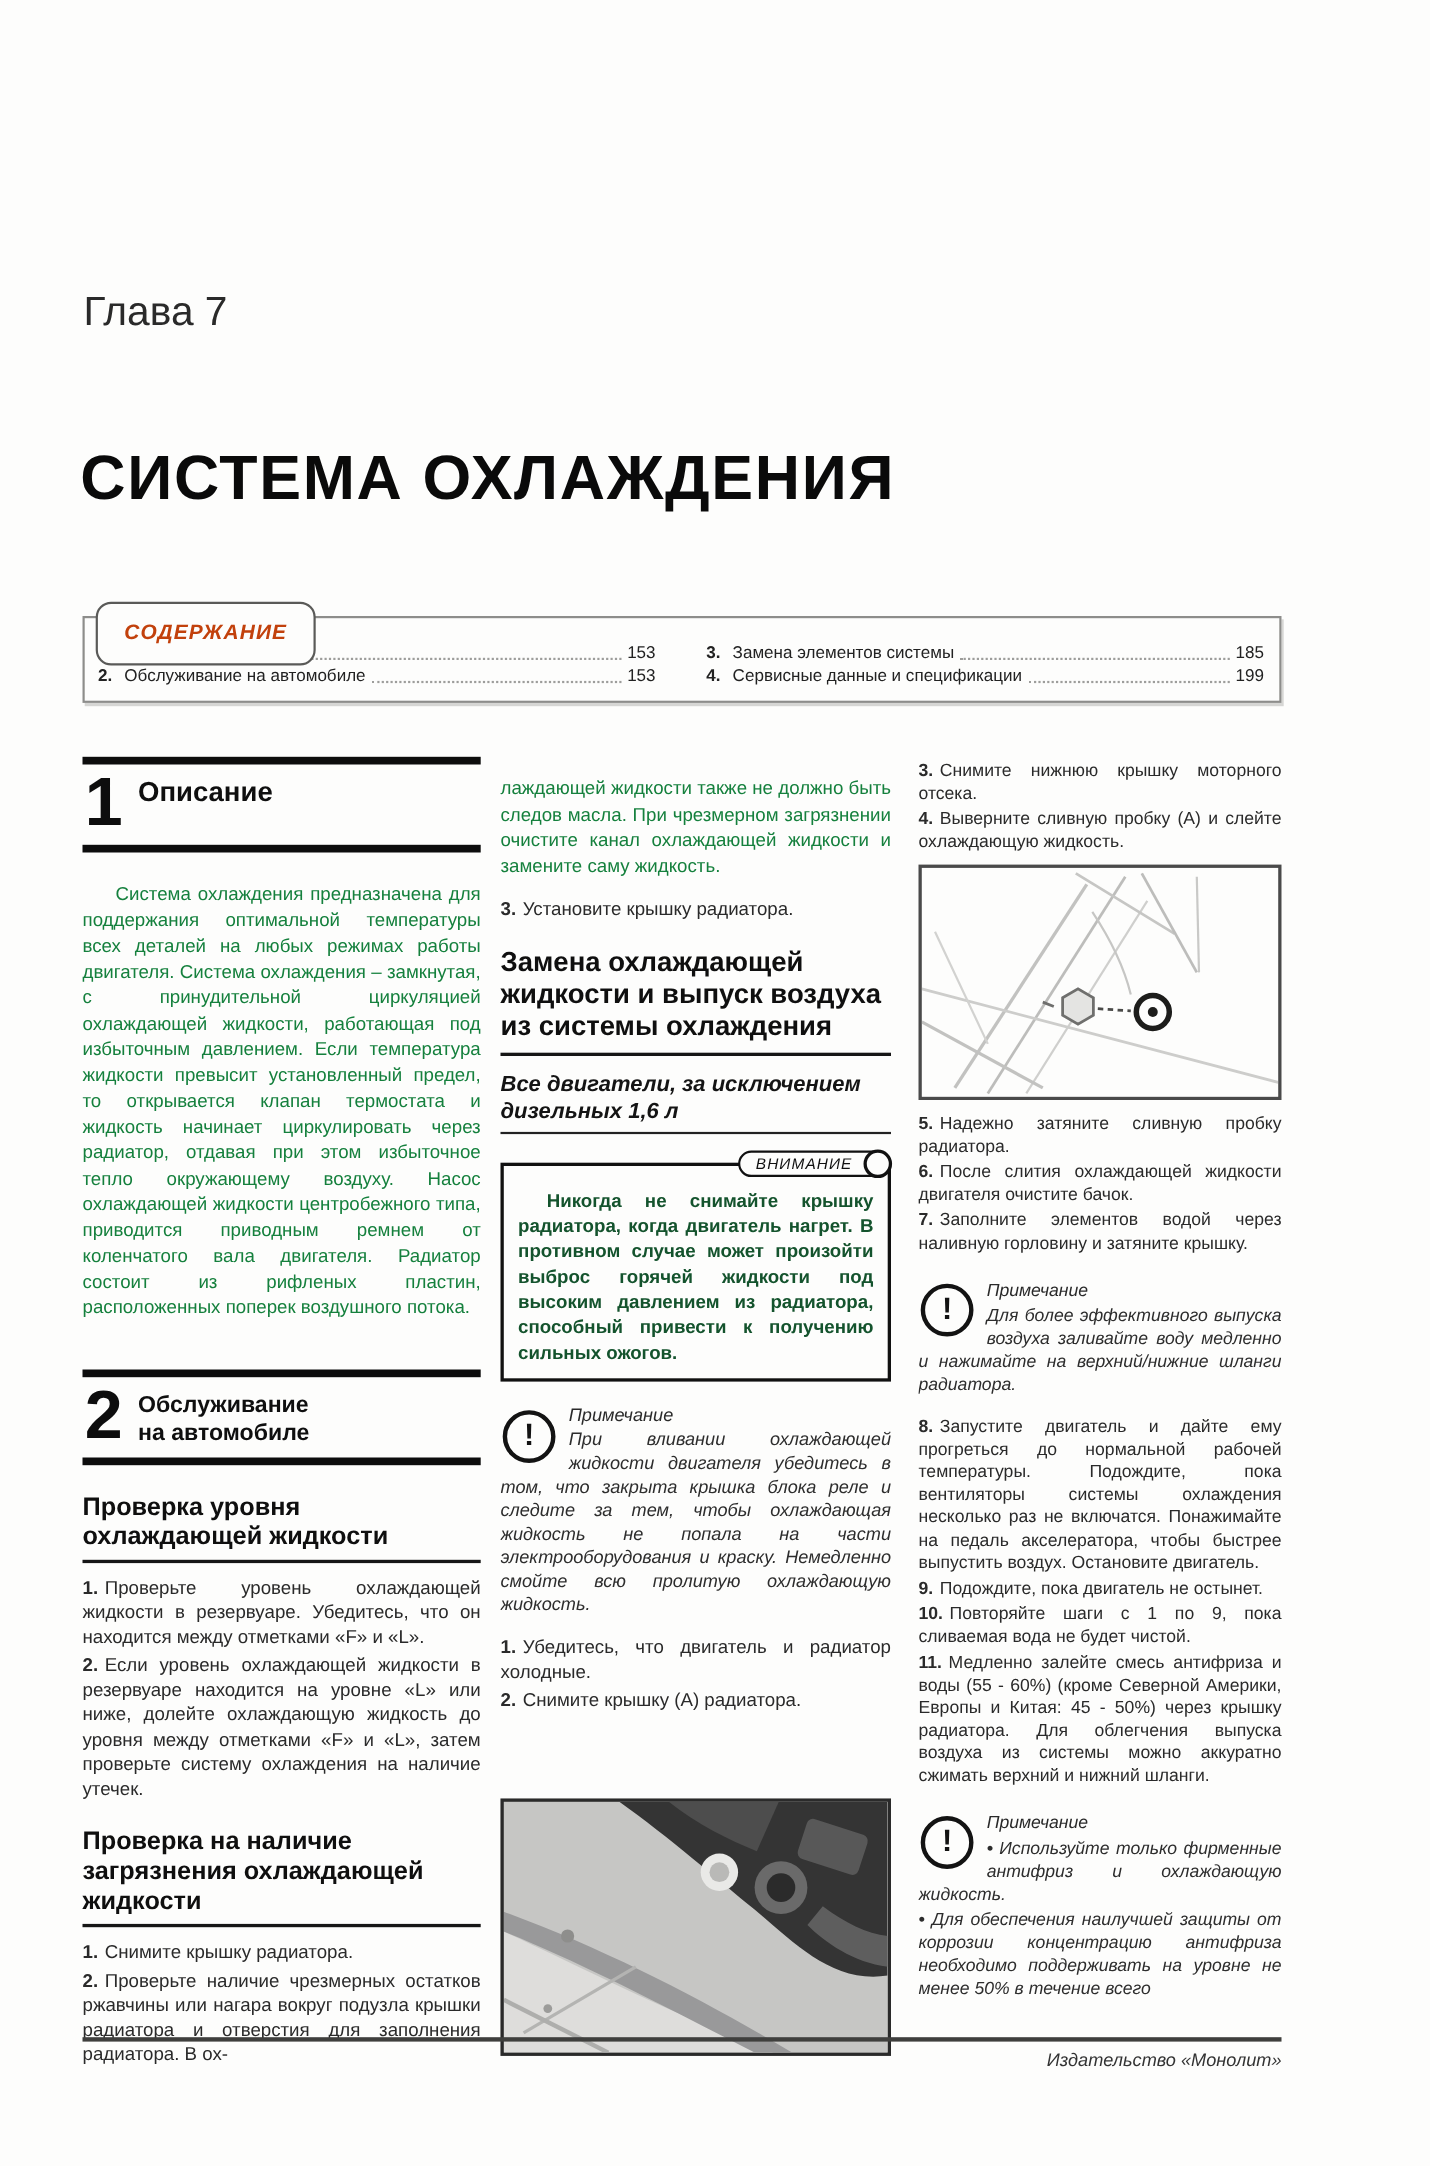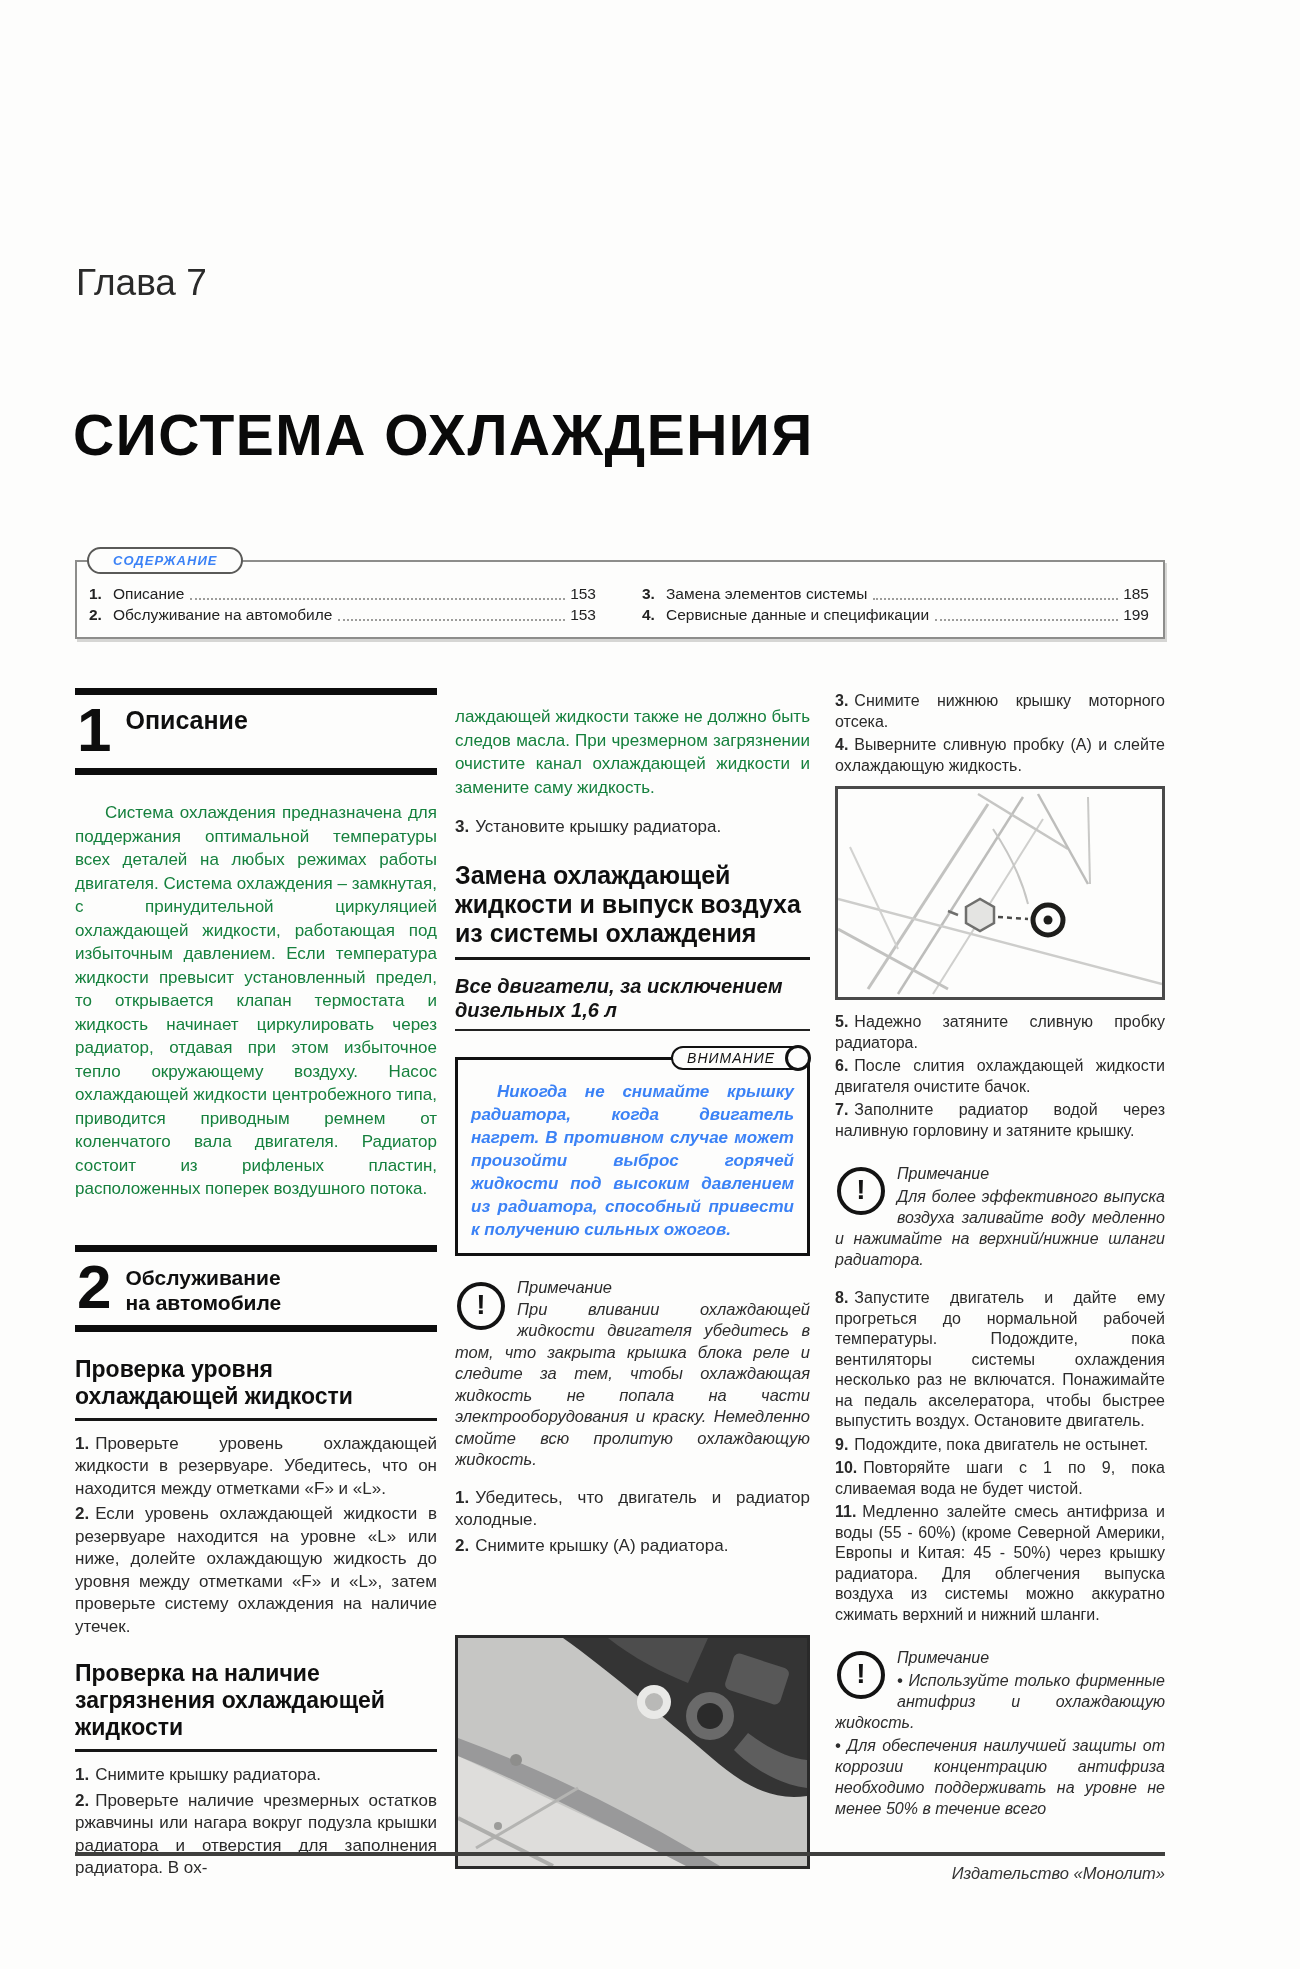--- a/index.html
+++ b/index.html
@@ -7,22 +7,22 @@
         font-family:"Liberation Sans", sans-serif;color:#242424;overflow:hidden;}
 
   .chapter{position:absolute;left:76px;top:262px;font-size:37px;color:#2a2a2a;}
   .main-title{position:absolute;left:73px;top:402px;font-size:57px;font-weight:800;
               letter-spacing:1.5px;color:#0a0a0a;white-space:nowrap;}
 
   
   .toc{position:absolute;left:75px;top:560px;width:1090px;border:2px solid #8d8d8b;
        background:#fdfdfc;box-shadow:2px 3px 0 #d6d6d4;padding:20px 14px 10px 12px;box-sizing:border-box;}
   .toc-tab{position:absolute;top:-15px;left:10px;border:2px solid #5a5a58;border-radius:14px;
-           background:#fdfdfc;padding:4px 24px;font-size:13px;font-weight:700;font-style:italic;
-           letter-spacing:1px;color:#3b82f6;}
+           background:#fdfdfc;padding:16px 24px;font-size:19px;font-weight:700;font-style:italic;
+           letter-spacing:1px;color:#c2410c;}
   .toc-cols{display:grid;grid-template-columns:1fr 1fr;column-gap:46px;}
   .toc-row{display:flex;align-items:flex-end;margin:3px 0;font-size:15.5px;color:#222;}
   .toc-num{font-weight:700;width:24px;flex:0 0 auto;}
   .toc-leader{flex:1 1 auto;border-bottom:2px dotted #9d9d9b;margin:0 5px 3px 6px;min-width:20px;}
   .toc-page{font-weight:400;flex:0 0 auto;}
 
   
   .col{position:absolute;top:688px;}
   .col1{left:75px;width:362px;}
   .col2{left:455px;width:355px;}
@@ -48,22 +48,22 @@
   .engines-sub{font-size:20px;font-weight:700;font-style:italic;line-height:24px;color:#141414;
                border-bottom:2px solid #222;padding-bottom:7px;margin:6px 0 0;}
 
   .warning-box{position:relative;border:3px solid #111;margin-top:26px;padding:20px 13px 12px;}
   .warning-tab{position:absolute;top:-15px;right:-4px;display:flex;align-items:center;}
   .warning-pill{border:2px solid #111;border-radius:14px;background:#fdfdfc;
                 padding:2px 30px 2px 14px;font-size:14px;font-weight:400;font-style:italic;
                 letter-spacing:1px;color:#111;}
   .warning-tab-circle{width:20px;height:20px;border:3px solid #111;border-radius:50%;
                       background:#fdfdfc;margin-left:-22px;}
-  .warning-text{font-size:17px;line-height:23px;font-weight:700;font-style:italic;
-                text-align:justify;text-indent:26px;color:#3b82f6;}
+  .warning-text{font-size:17px;line-height:23px;font-weight:700;
+                text-align:justify;text-indent:26px;color:#14532d;}
 
   .note{margin-top:22px;overflow:hidden;}
   .note-icon{float:left;width:40px;height:40px;border:4px solid #131313;border-radius:50%;
              text-align:center;font-weight:900;font-size:28px;line-height:38px;color:#131313;
              margin:4px 12px 2px 2px;}
   .note-title{font-size:16.5px;font-style:italic;color:#2a2a2a;margin-bottom:2px;}
   .note-body{font-size:16.5px;line-height:21.5px;font-style:italic;text-align:justify;color:#2d2d2d;}
   .note-bullet{font-size:16.5px;line-height:21.5px;font-style:italic;text-align:justify;
                color:#2d2d2d;margin:2px 0;}
   .note-bullet::before{content:"•  ";font-weight:700;}
@@ -213,21 +213,21 @@
         <path d="M128,118 l14,-8 14,8 0,16 -14,8 -14,-8 z" fill="#e4e4e2" stroke="#6f6f6d" stroke-width="2.5"></path>
         <path d="M120,126 L110,122" stroke="#6f6f6d" stroke-width="2.5" fill="none"></path>
         <line x1="160" y1="128" x2="190" y2="130" stroke="#4a4a48" stroke-width="2.5" stroke-dasharray="5 4"></line>
         <circle cx="210" cy="131" r="15" fill="none" stroke="#1d1d1b" stroke-width="5"></circle>
         <circle cx="210" cy="131" r="4.5" fill="#1d1d1b"></circle>
       </svg>
     </div>
 
     <p class="step"><span class="step-num">5.</span><span>Надежно затяните сливную пробку радиатора.</span></p>
     <p class="step"><span class="step-num">6.</span><span>После слития охлаждающей жидкости двигателя очистите бачок.</span></p>
-    <p class="step"><span class="step-num">7.</span><span>Заполните радиатор водой через наливную горловину и затяните крышку.</span></p>
+    <p class="step"><span class="step-num">7.</span><span>Заполните элементов водой через наливную горловину и затяните крышку.</span></p>
 
     <div class="note">
       <div class="note-icon">!</div>
       <div class="note-title">Примечание</div>
       <div class="note-body">Для более эффективного выпуска воздуха заливайте воду медленно и нажимайте на верхний/нижние шланги радиатора.</div>
     </div>
 
     <div style="margin-top:18px;">
       <p class="step"><span class="step-num">8.</span><span>Запустите двигатель и дайте ему прогреться до нормальной рабочей температуры. Подождите, пока вентиляторы системы охлаждения несколько раз не включатся. Понажимайте на педаль акселератора, чтобы быстрее выпустить воздух. Остановите двигатель.</span></p>
       <p class="step"><span class="step-num">9.</span><span>Подождите, пока двигатель не остынет.</span></p>

